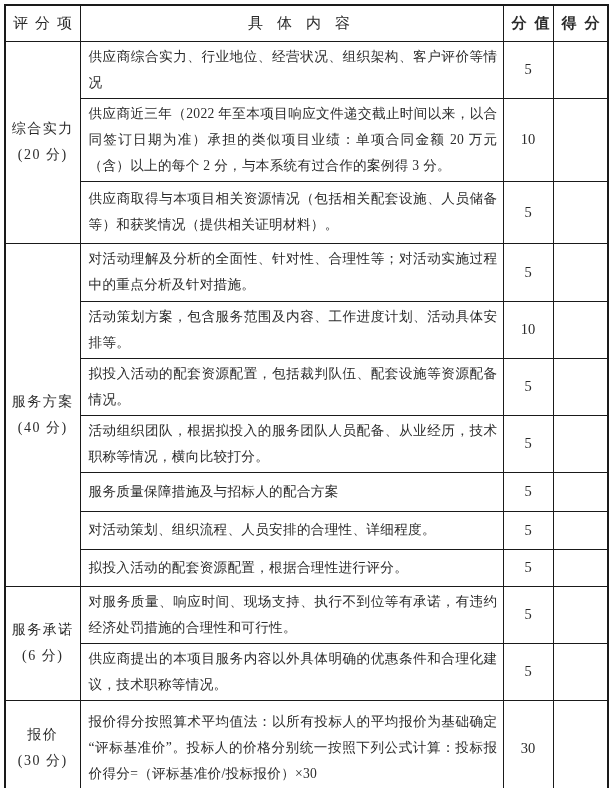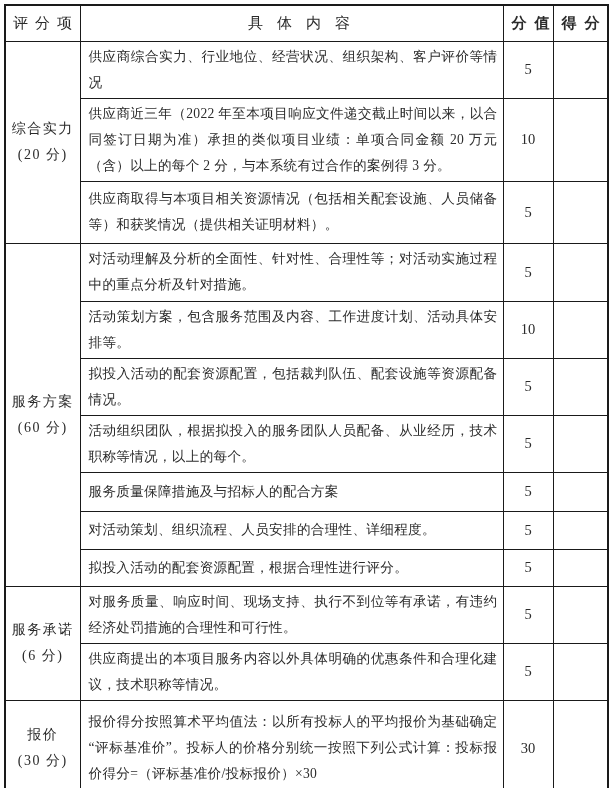--- a/index.html
+++ b/index.html
@@ -96,38 +96,38 @@
     </tr>
     <tr style="height:62px">
       <td class="criterion-cell">供应商取得与本项目相关资源情况（包括相关配套设施、人员储备等）和获奖情况（提供相关证明材料）。</td>
       <td class="value-cell">5</td>
       <td class="score-cell"></td>
     </tr>
 
     <tr style="height:58px">
       <td class="group-cell" rowspan="7">
         <div>服务方案</div>
-        <div>(60 分)</div>
+        <div>(40 分)</div>
       </td>
       <td class="criterion-cell">对活动理解及分析的全面性、针对性、合理性等；对活动实施过程中的重点分析及针对措施。</td>
       <td class="value-cell">5</td>
       <td class="score-cell"></td>
     </tr>
     <tr style="height:52px">
       <td class="criterion-cell">活动策划方案，包含服务范围及内容、工作进度计划、活动具体安排等。</td>
       <td class="value-cell">10</td>
       <td class="score-cell"></td>
     </tr>
     <tr style="height:57px">
       <td class="criterion-cell">拟投入活动的配套资源配置，包括裁判队伍、配套设施等资源配备情况。</td>
       <td class="value-cell">5</td>
       <td class="score-cell"></td>
     </tr>
     <tr style="height:51px">
-      <td class="criterion-cell">活动组织团队，根据拟投入的服务团队人员配备、从业经历，技术职称等情况，以上的每个。</td>
+      <td class="criterion-cell">活动组织团队，根据拟投入的服务团队人员配备、从业经历，技术职称等情况，横向比较打分。</td>
       <td class="value-cell">5</td>
       <td class="score-cell"></td>
     </tr>
     <tr style="height:39px">
       <td class="criterion-cell">服务质量保障措施及与招标人的配合方案</td>
       <td class="value-cell">5</td>
       <td class="score-cell"></td>
     </tr>
     <tr style="height:38px">
       <td class="criterion-cell">对活动策划、组织流程、人员安排的合理性、详细程度。</td>

